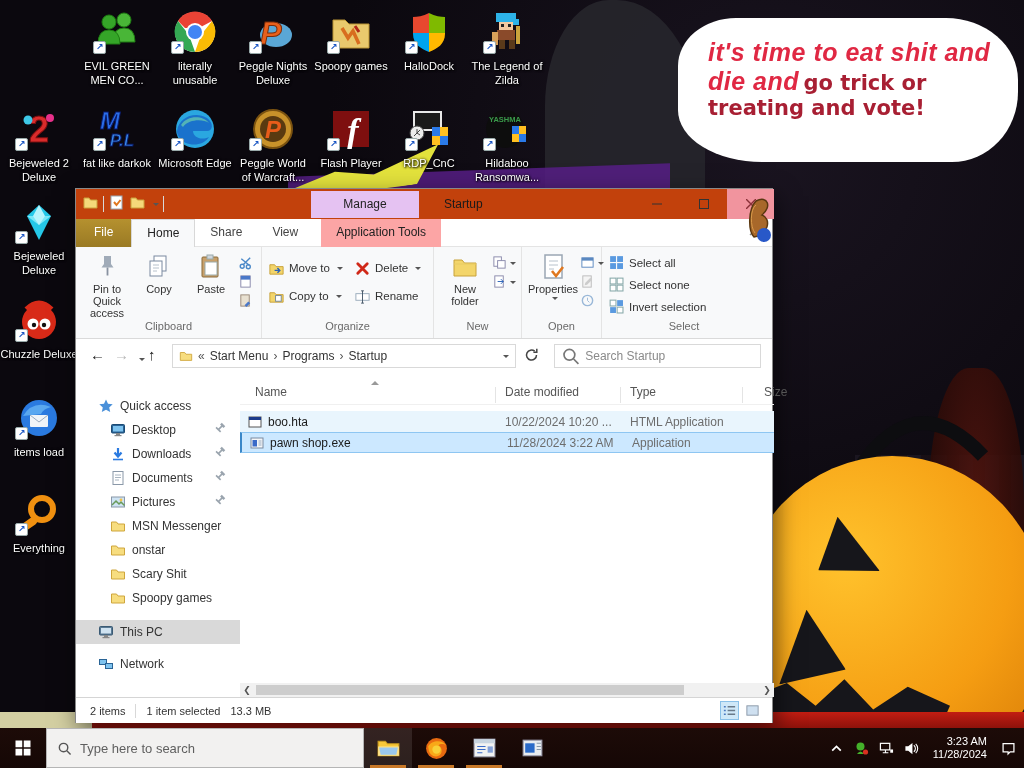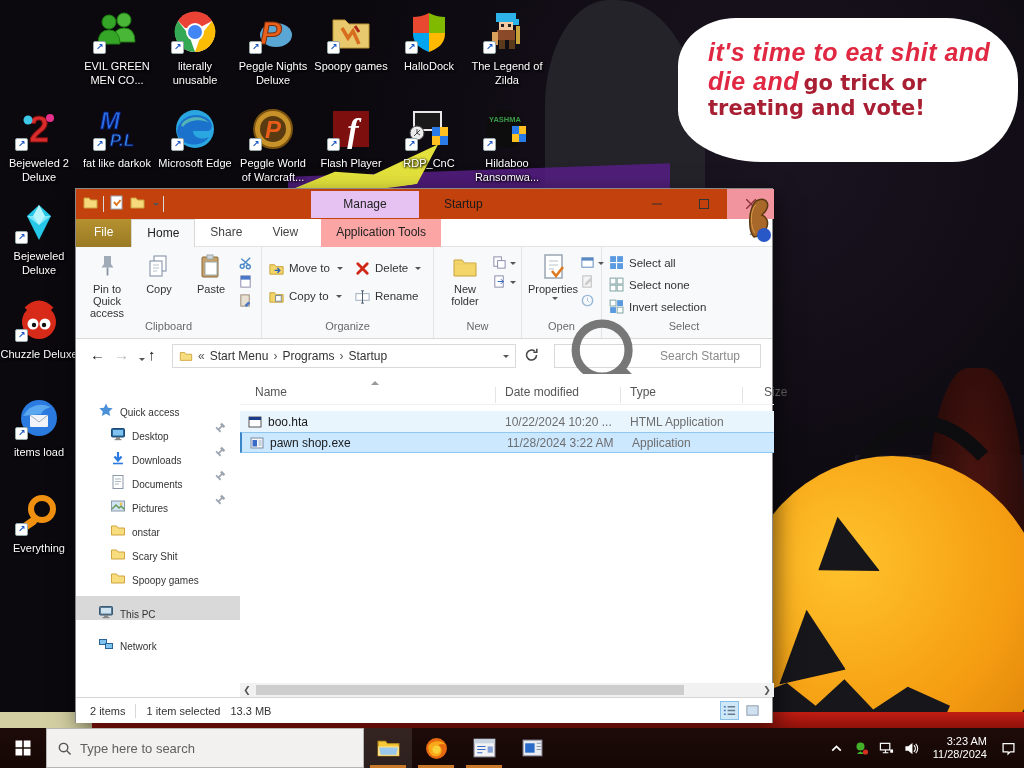--- a/index.html
+++ b/index.html
@@ -80,27 +80,27 @@
   .caret { width:0; height:0; border:3px solid transparent; border-top-color:#555; display:inline-block; margin-left:3px; position:relative; top:2px; }
 
   .addrrow { left:0; top:150px; width:100%; height:35px; background:#fff; }
   .navglyph { font-size:15px; top:7px; }
   .addrbox { left:96px; top:5px; width:344px; height:24px; border:1px solid #d9d9d9; display:flex; align-items:center; padding:0 6px; gap:5px; background:#fff; }
   .addrbox svg { width:14px; height:14px; }
   .crumb { color:#333; }
   .crumbsep { color:#555; }
   .addr-caret { margin-left:auto; }
   .refresh { left:448px; top:8px; }
-  .searchbox { left:478px; top:5px; width:207px; height:24px; border:1px solid #d9d9d9; display:flex; align-items:center; padding:0 6px; gap:5px; background:#fff; }
+  .searchbox { left:478px; top:5px; width:207px; height:24px; border:1px solid #d9d9d9; display:flex; padding:0 6px; gap:5px; background:#fff; }
   .searchbox input, .tb-search input { border:none; outline:none; background:transparent; font-size:12px; color:#444; width:100%; font-family:inherit; }
   .searchbox input::placeholder { color:#8a8a8a; }
 
   .content { left:0; top:185px; width:100%; height:323px; background:#fff; }
   .navpane { left:0; top:0; width:164px; height:100%; overflow:hidden; }
-  .navrow { width:100%; height:24px; display:flex; align-items:flex-end; gap:6px; font-size:10px; color:#333; position:relative; }
+  .navrow { width:100%; height:24px; display:flex; align-items:center; gap:6px; font-size:12px; color:#333; position:relative; }
   .navrow svg { width:16px; height:16px; flex:none; }
   .navpin { position:absolute; right:14px; top:4px; }
   .navpin svg { width:13px; height:13px; }
   .thispc-row { background:#d9d9d9; }
 
   .listarea { left:164px; top:0; width:534px; height:100%; }
   .lheader { left:0; top:11px; width:100%; height:20px; color:#555; font-size:12px; border-bottom:1px solid #f0f0f0; }
   .hsep { top:13px; width:1px; height:16px; background:#e4e4e4; position:absolute; }
   .sortup { left:131px; top:3px; width:0; height:0; border:4px solid transparent; border-bottom-color:#999; }
   .frow { left:0; width:100%; height:21px; display:flex; align-items:center; font-size:12px; }
@@ -675,20 +675,26 @@
                   <rect x="7" y="2" width="2" height="8"></rect>
                   <rect x="5" y="1" width="6" height="3"></rect>
                   <rect x="4" y="9" width="8" height="2"></rect>
                 </g>
               </svg></span>
           </div>
         <div class="navrow" style="padding-left:34px">
             <svg viewBox="0 0 16 16">
               <path d="M1.5 4 h5 l1.5 2 h6.5 v7 H1.5z" fill="#f7dd7f" stroke="#cfa63d"></path>
             </svg>
+            <span>MSN Messenger</span>
+          </div>
+        <div class="navrow" style="padding-left:34px">
+            <svg viewBox="0 0 16 16">
+              <path d="M1.5 4 h5 l1.5 2 h6.5 v7 H1.5z" fill="#f7dd7f" stroke="#cfa63d"></path>
+            </svg>
             <span>onstar</span>
           </div>
         <div class="navrow" style="padding-left:34px">
             <svg viewBox="0 0 16 16">
               <path d="M1.5 4 h5 l1.5 2 h6.5 v7 H1.5z" fill="#f7dd7f" stroke="#cfa63d"></path>
             </svg>
             <span>Scary Shit</span>
           </div>
         <div class="navrow" style="padding-left:34px">
             <svg viewBox="0 0 16 16">

